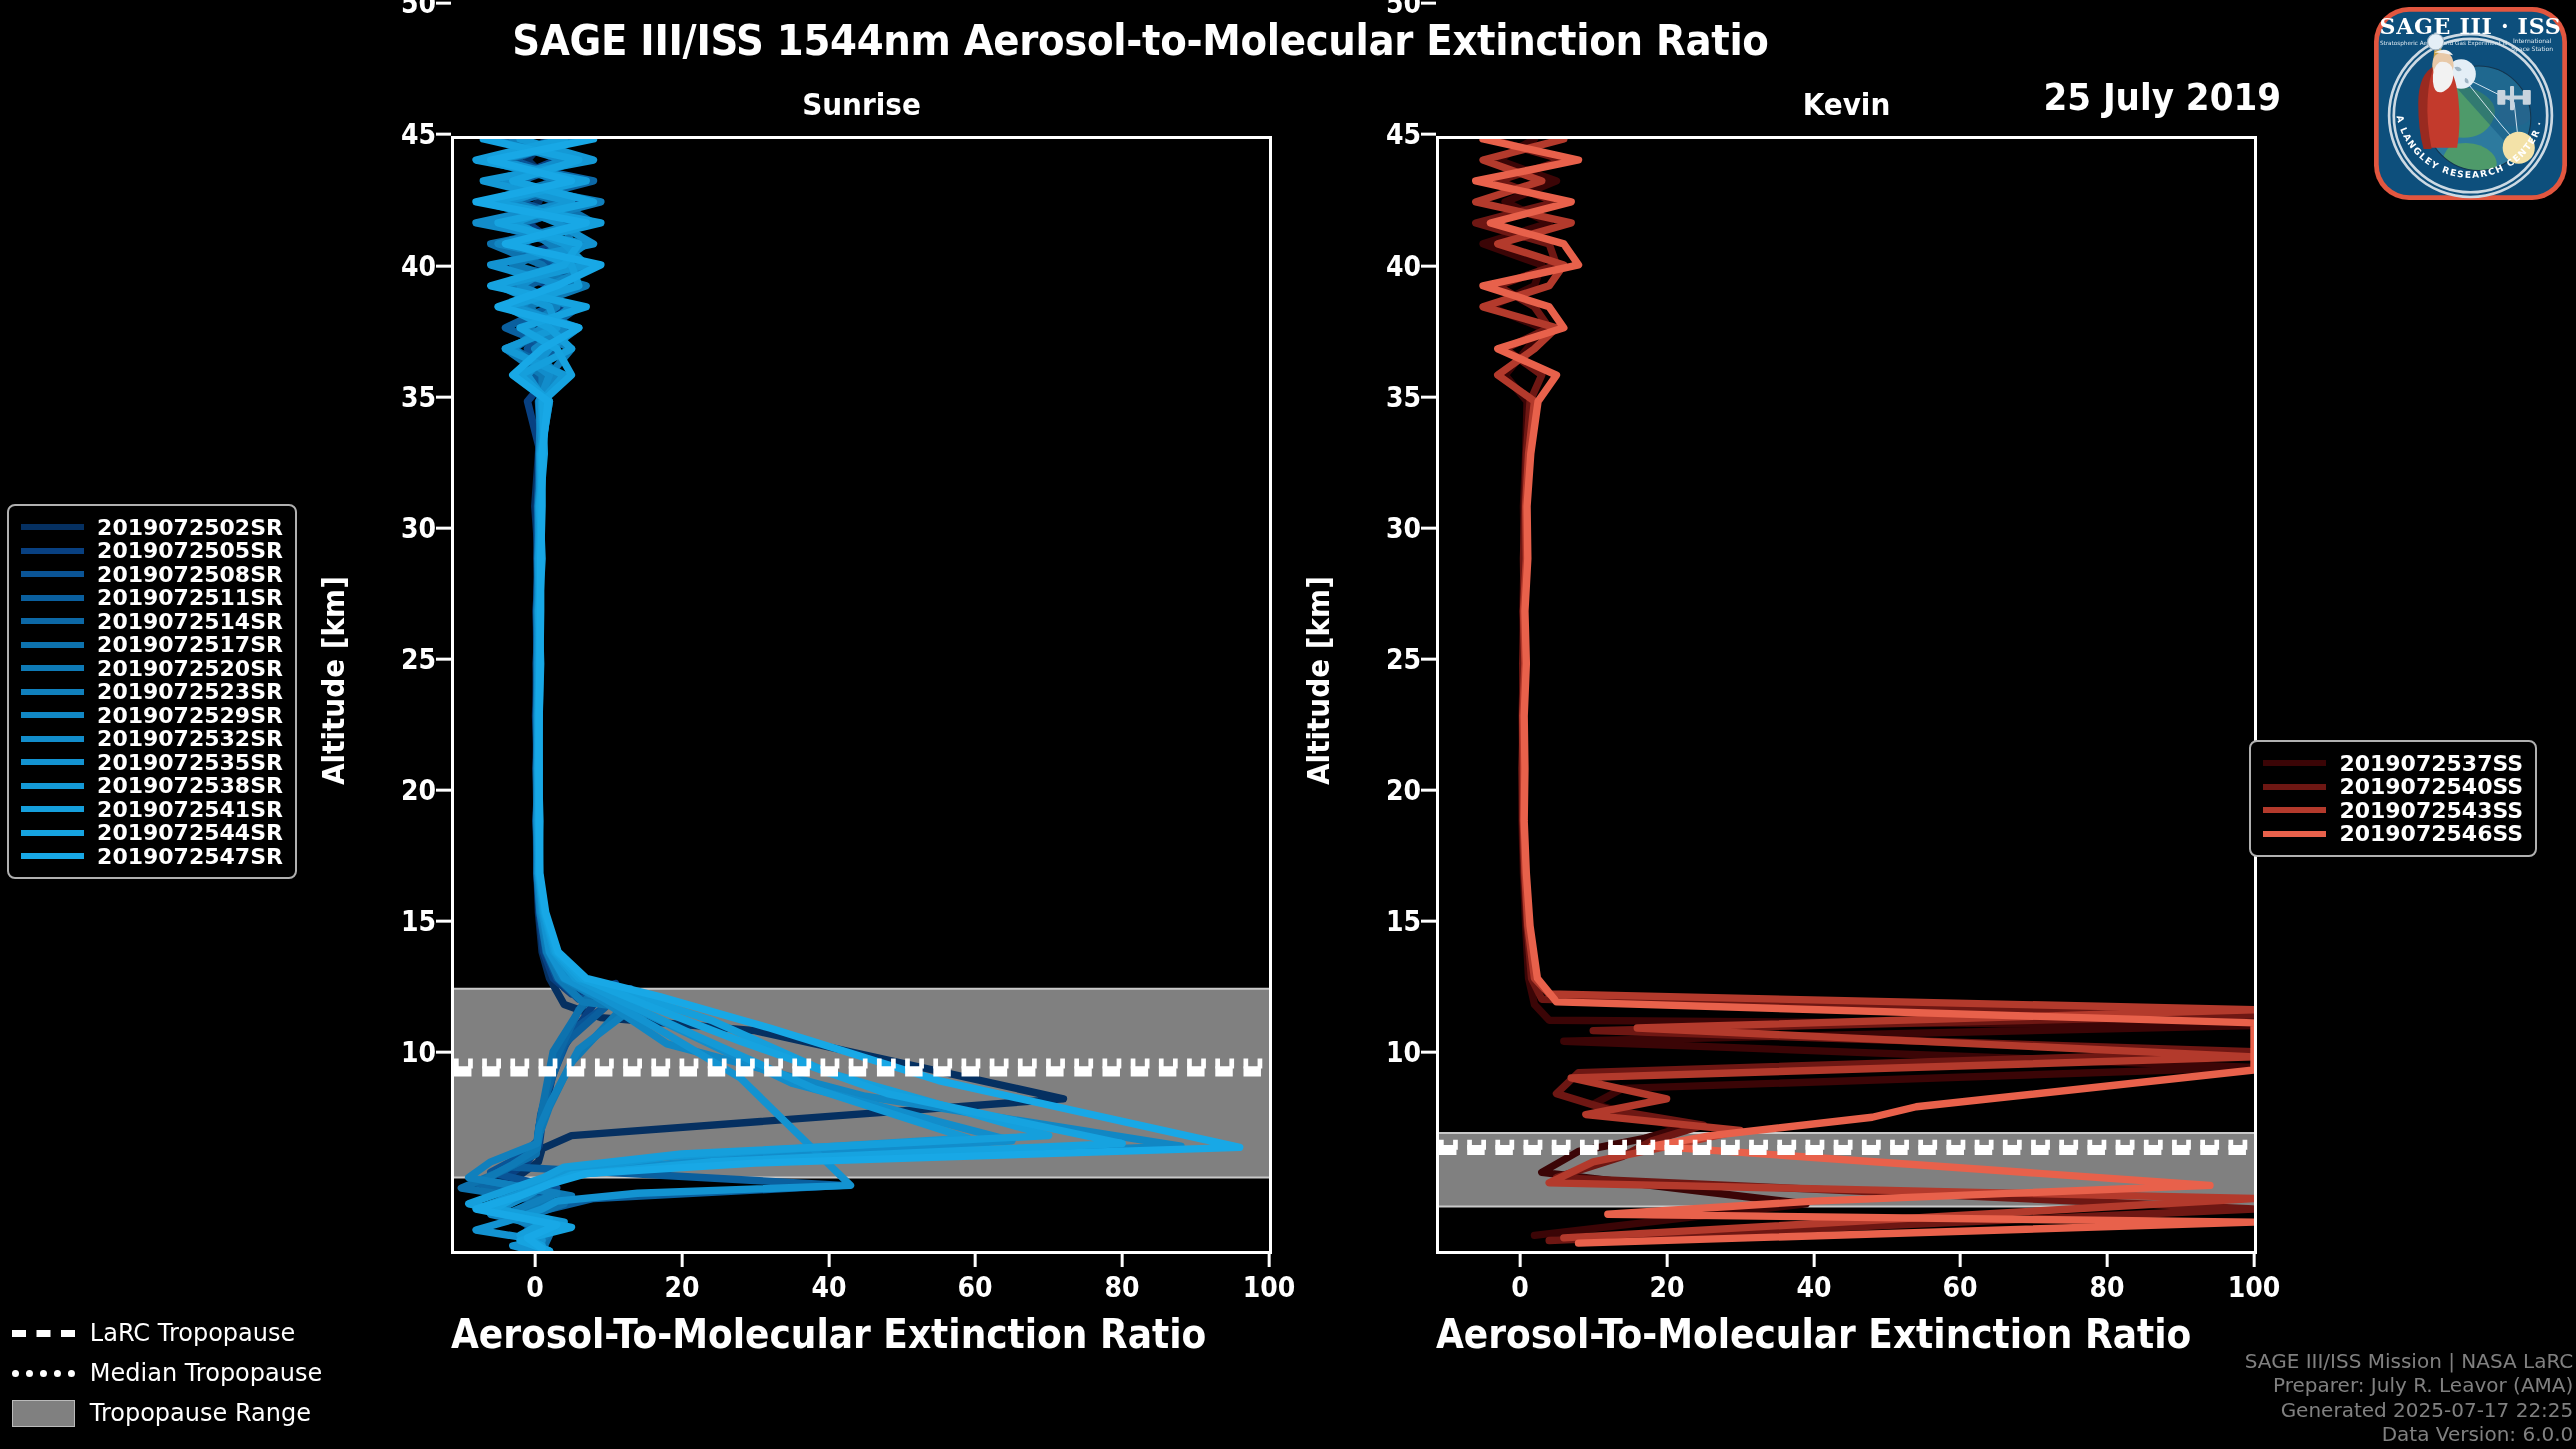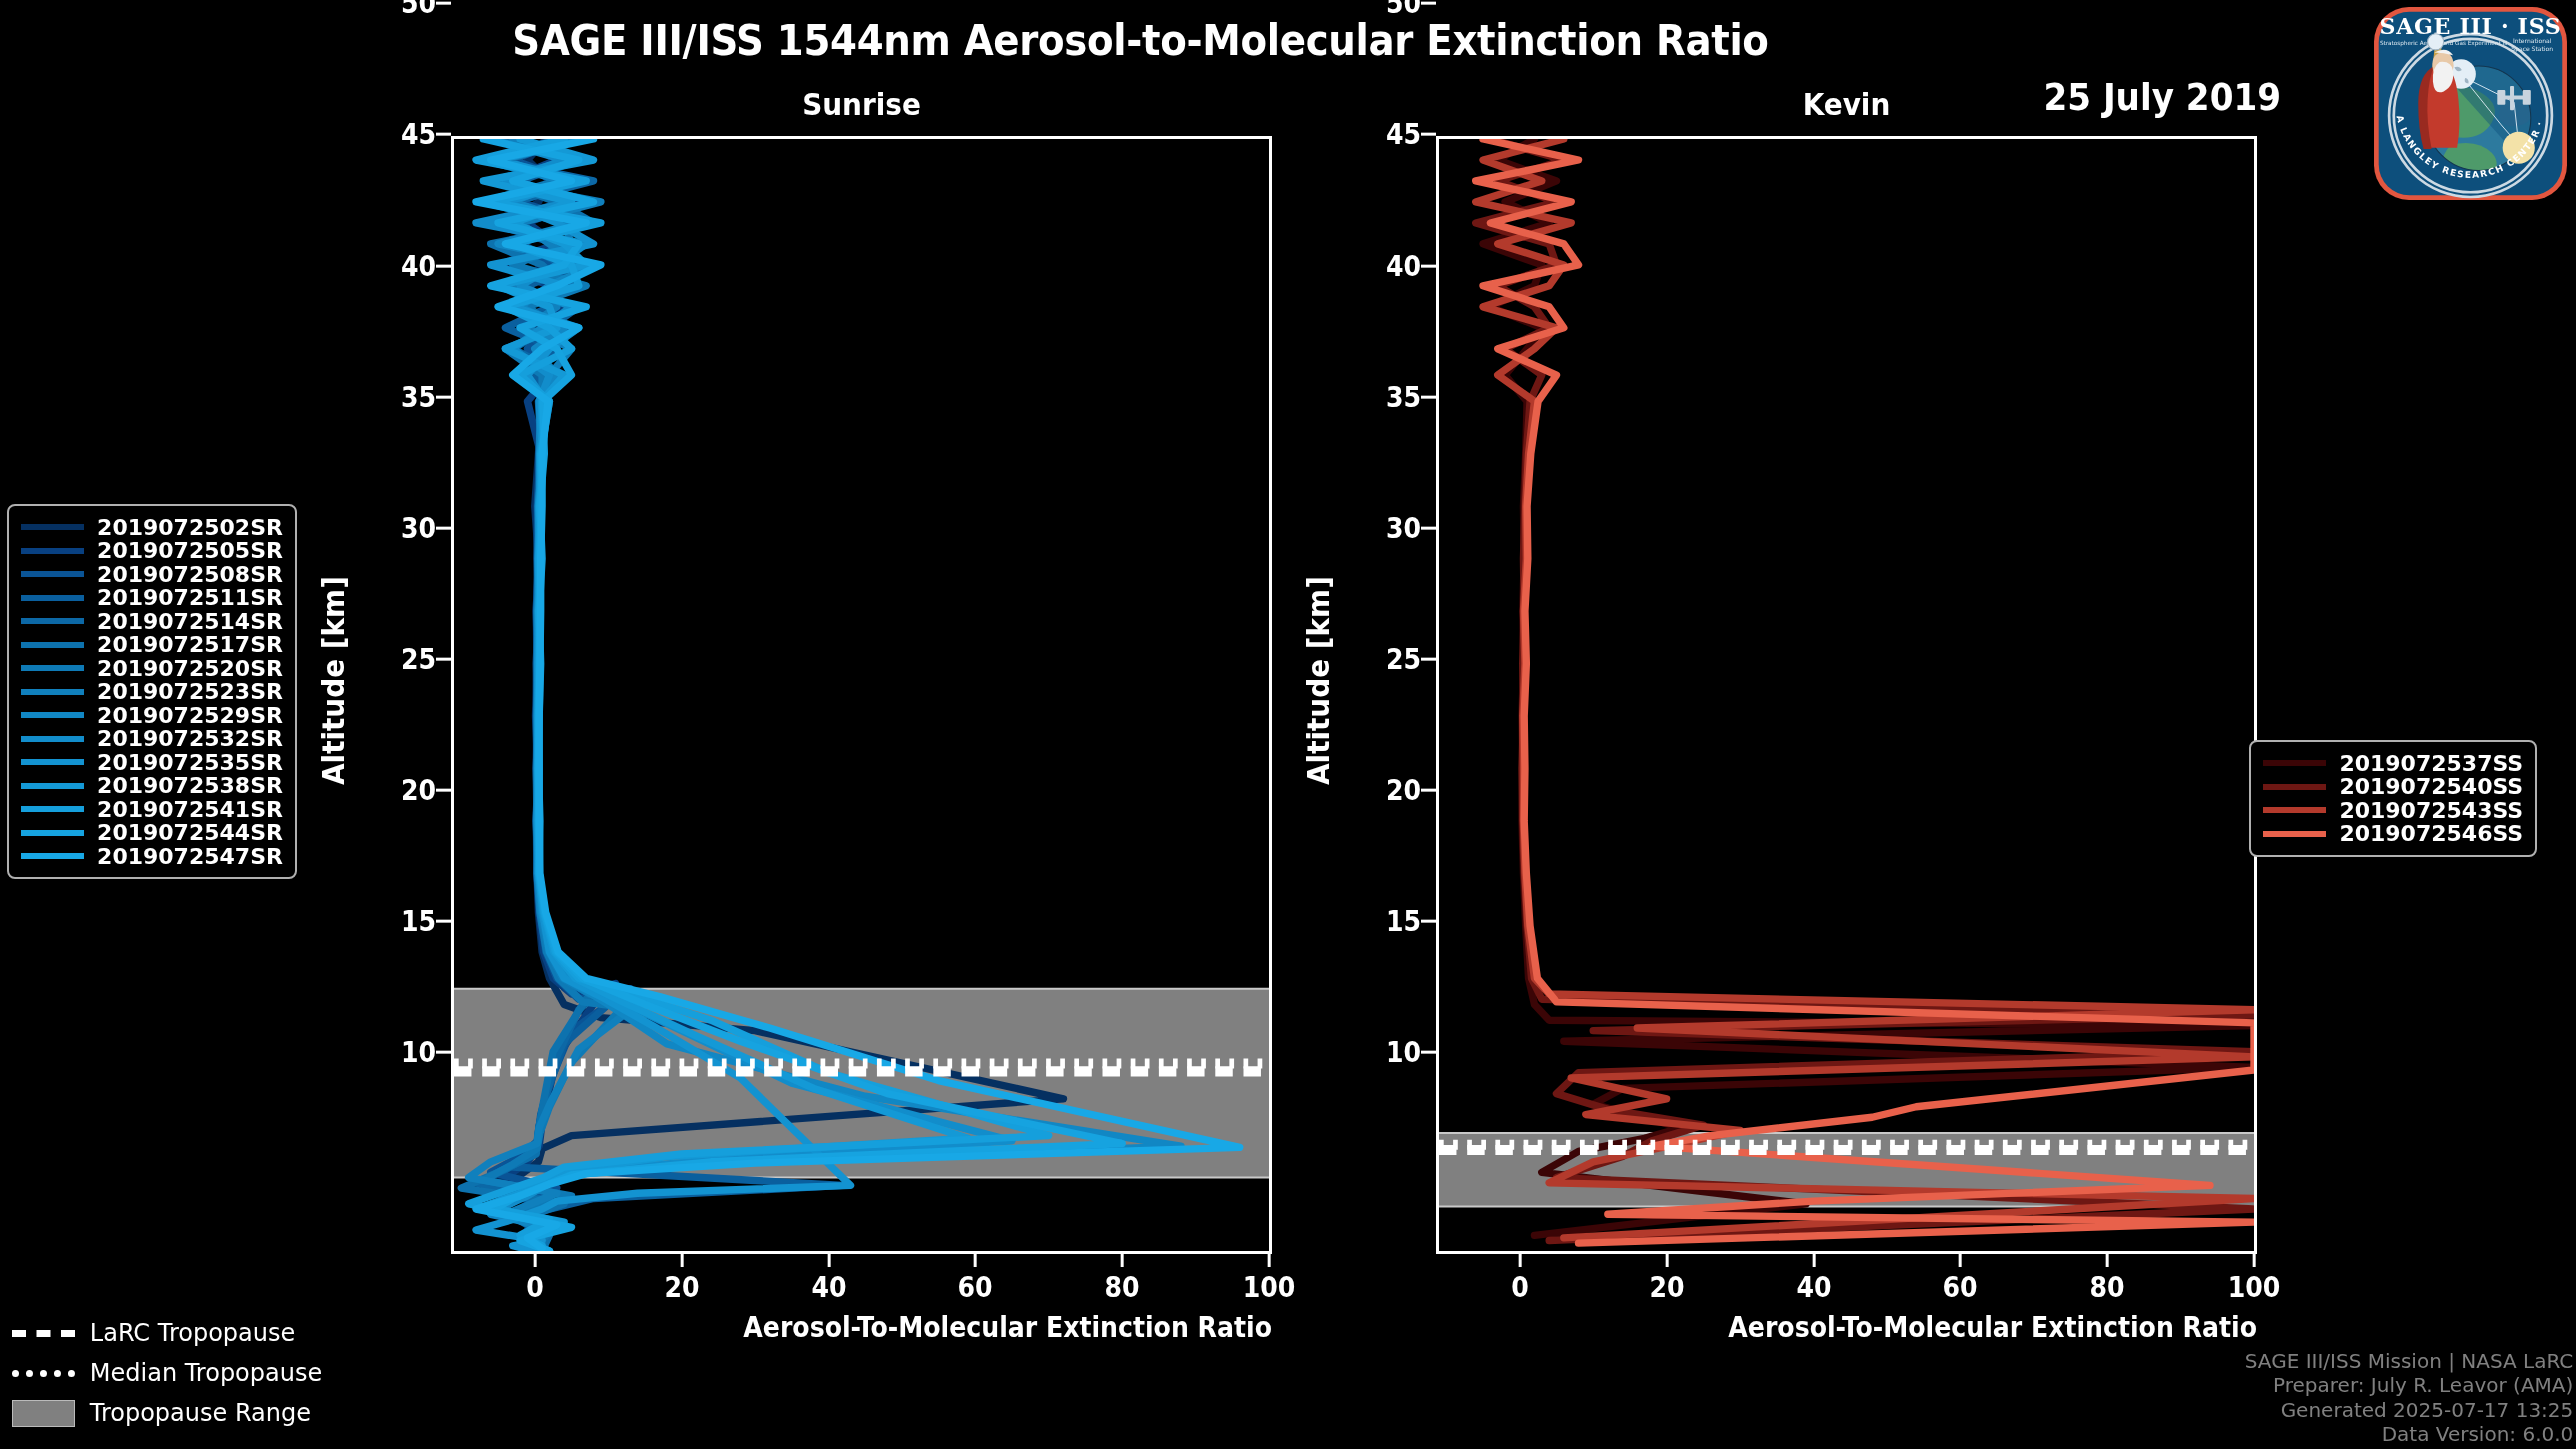--- a/index.html
+++ b/index.html
@@ -48,22 +48,22 @@
   #ss-xticks{left:1436px;width:821px;}
   .xtickmark{position:absolute;width:2.7px;height:14.8px;background:#fff;top:-19px;
      transform:translateX(-50%);}
 
   .ylabel{position:absolute;font-size:31px;font-weight:bold;
      transform-origin:0 0;transform:rotate(-90deg);white-space:nowrap;
      font-family:"DejaVu Sans Condensed","DejaVu Sans",sans-serif;}
   #sr-ylabel{left:315px;top:785px;}
   #ss-ylabel{left:1300px;top:785px;}
 
-  .xlabel{position:absolute;top:1311px;font-size:28px;font-weight:bold;
-     text-align:right;font-family:"DejaVu Sans Condensed","DejaVu Sans",sans-serif;}
+  .xlabel{position:absolute;top:1311px;font-size:40px;font-weight:bold;
+     text-align:left;font-family:"DejaVu Sans Condensed","DejaVu Sans",sans-serif;}
   #sr-xlabel{left:451px;width:821px;}
   #ss-xlabel{left:1436px;width:821px;}
 
   
   .legendbox{position:absolute;border:2px solid #b0b0b0;border-radius:8px;
      background:#000;padding:9.4px 12px;}
   .legrow{display:flex;align-items:center;height:23.5px;}
   .legswatch{width:63px;height:6px;margin-right:13.4px;flex:0 0 auto;}
   .leglabel{font-size:22px;font-weight:600;color:#fff;white-space:nowrap;
      font-family:"DejaVu Sans","Liberation Sans",sans-serif;}
@@ -302,21 +302,21 @@
   </div>
   <div class="legrow">
     <span class="sw-band"></span>
     <span class="leglabel">Tropopause Range</span>
   </div>
 </div>
 
 <div class="abs" id="credits">
   <div>SAGE III/ISS Mission | NASA LaRC</div>
   <div>Preparer: July R. Leavor (AMA)</div>
-  <div>Generated 2025-07-17 13:25</div>
+  <div>Generated 2025-07-17 22:25</div>
   <div>Data Version: 6.0.0</div>
 </div>
 
 <div class="abs" id="logo">
 <svg viewBox="0 0 300 300" width="201" height="201">
   <defs>
     <path id="rimpath" d="M 40,170 A 112,112 0 0 0 260,170"></path>
     <clipPath id="earthclip">
           <circle cx="162" cy="172" r="78"></circle>
         </clipPath>

